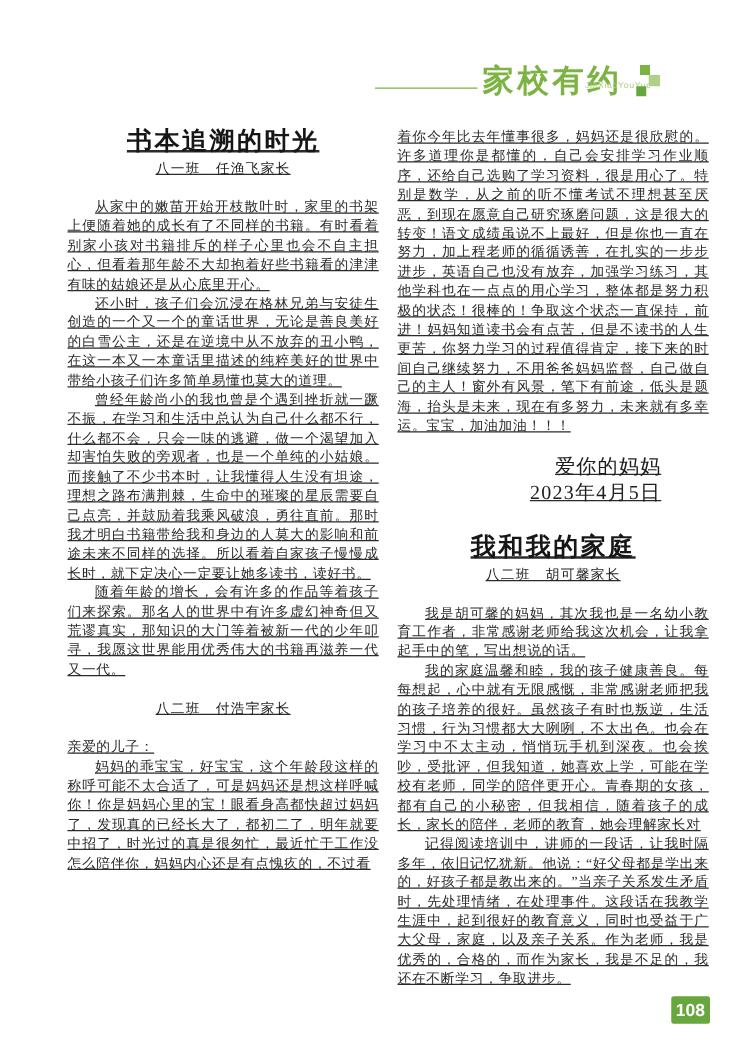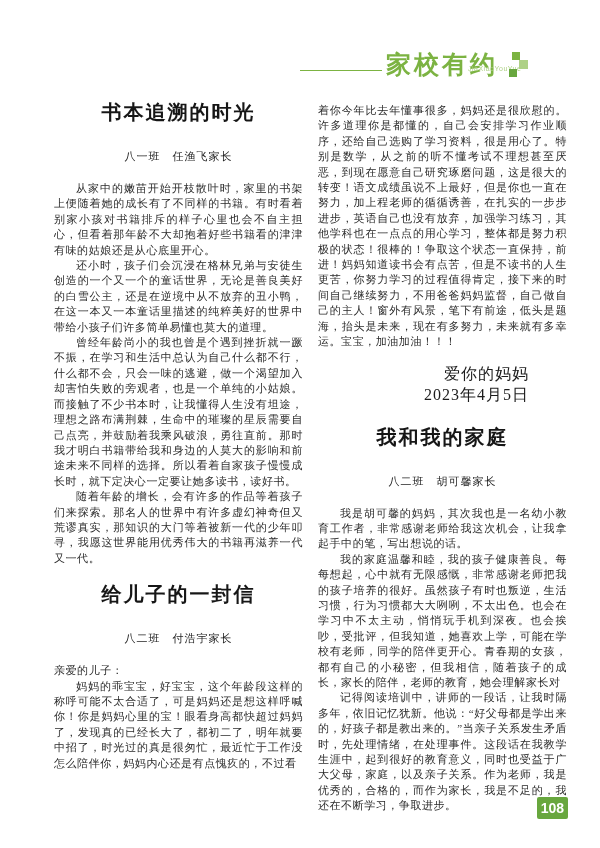--- a/index.html
+++ b/index.html
@@ -31,31 +31,31 @@
   }
   .header-squares { position:absolute; top:52px; left:506px; width:24px; height:26px; }
   .sq { position:absolute; }
   .sq1 { top:0;  left:6px;  width:8px; height:8px; background:var(--green,#7cb342); }
   .sq2 { top:8px; left:13px; width:9px; height:9px; background:var(--green_light,#aed186); }
   .sq3 { top:17px; left:3px; width:8px; height:8px; background:var(--green_dark,#68a73e); }
 
   
   .content {
     position:absolute; top:95px; left:54px; right:33px; bottom:20px;
-    display:flex; gap:15px;
+    display:flex; gap:15px;text-decoration:underline;
   }
   .col { flex:1 1 0; min-width:0; }
 
   .article-title {
     margin:4px 0 0 0;
     font-size:20px; font-weight:700; text-align:center;
     letter-spacing:2px; color:#161616;
   }
   .byline {
-    margin:23px 0 17px 0;
+    margin:1px 0 17px 0;
     font-size:11px; text-align:center; color:#1d1d1d; letter-spacing:1px;
   }
   .body-p {
     margin:0;
     font-size:11px; line-height:15.4px;
     letter-spacing:0.55px;
     text-align:justify; text-justify:inter-character;
     text-indent:2em; color:#2b2b2b;
   }
   .no-indent { text-indent:0; }
@@ -99,21 +99,20 @@
       <section>
         <h2 class="article-title">书本追溯的时光</h2>
         <div class="byline">八一班　任渔飞家长</div>
         <p class="body-p">从家中的嫩苗开始开枝散叶时，家里的书架上便随着她的成长有了不同样的书籍。有时看着别家小孩对书籍排斥的样子心里也会不自主担心，但看着那年龄不大却抱着好些书籍看的津津有味的姑娘还是从心底里开心。</p>
         <p class="body-p">还小时，孩子们会沉浸在格林兄弟与安徒生创造的一个又一个的童话世界，无论是善良美好的白雪公主，还是在逆境中从不放弃的丑小鸭，在这一本又一本童话里描述的纯粹美好的世界中带给小孩子们许多简单易懂也莫大的道理。</p>
         <p class="body-p">曾经年龄尚小的我也曾是个遇到挫折就一蹶不振，在学习和生活中总认为自己什么都不行，什么都不会，只会一味的逃避，做一个渴望加入却害怕失败的旁观者，也是一个单纯的小姑娘。而接触了不少书本时，让我懂得人生没有坦途，理想之路布满荆棘，生命中的璀璨的星辰需要自己点亮，并鼓励着我乘风破浪，勇往直前。那时我才明白书籍带给我和身边的人莫大的影响和前途未来不同样的选择。所以看着自家孩子慢慢成长时，就下定决心一定要让她多读书，读好书。</p>
         <p class="body-p">随着年龄的增长，会有许多的作品等着孩子们来探索。那名人的世界中有许多虚幻神奇但又荒谬真实，那知识的大门等着被新一代的少年叩寻，我愿这世界能用优秀伟大的书籍再滋养一代又一代。</p>
       </section>
 
       <section class="section-gap">
-        <h2 class="article-title">给儿子的一封信</h2>
         <div class="byline">八二班　付浩宇家长</div>
         <p class="body-p salutation">亲爱的儿子：</p>
         <p class="body-p">妈妈的乖宝宝，好宝宝，这个年龄段这样的称呼可能不太合适了，可是妈妈还是想这样呼喊你！你是妈妈心里的宝！眼看身高都快超过妈妈了，发现真的已经长大了，都初二了，明年就要中招了，时光过的真是很匆忙，最近忙于工作没怎么陪伴你，妈妈内心还是有点愧疚的，不过看</p>
       </section>
     </div>
 
     <div class="col">
       <section>
         <p class="body-p no-indent" style="margin-top:8px;">着你今年比去年懂事很多，妈妈还是很欣慰的。许多道理你是都懂的，自己会安排学习作业顺序，还给自己选购了学习资料，很是用心了。特别是数学，从之前的听不懂考试不理想甚至厌恶，到现在愿意自己研究琢磨问题，这是很大的转变！语文成绩虽说不上最好，但是你也一直在努力，加上程老师的循循诱善，在扎实的一步步进步，英语自己也没有放弃，加强学习练习，其他学科也在一点点的用心学习，整体都是努力积极的状态！很棒的！争取这个状态一直保持，前进！妈妈知道读书会有点苦，但是不读书的人生更苦，你努力学习的过程值得肯定，接下来的时间自己继续努力，不用爸爸妈妈监督，自己做自己的主人！窗外有风景，笔下有前途，低头是题海，抬头是未来，现在有多努力，未来就有多幸运。宝宝，加油加油！！！</p>
         <div class="signature-block">

